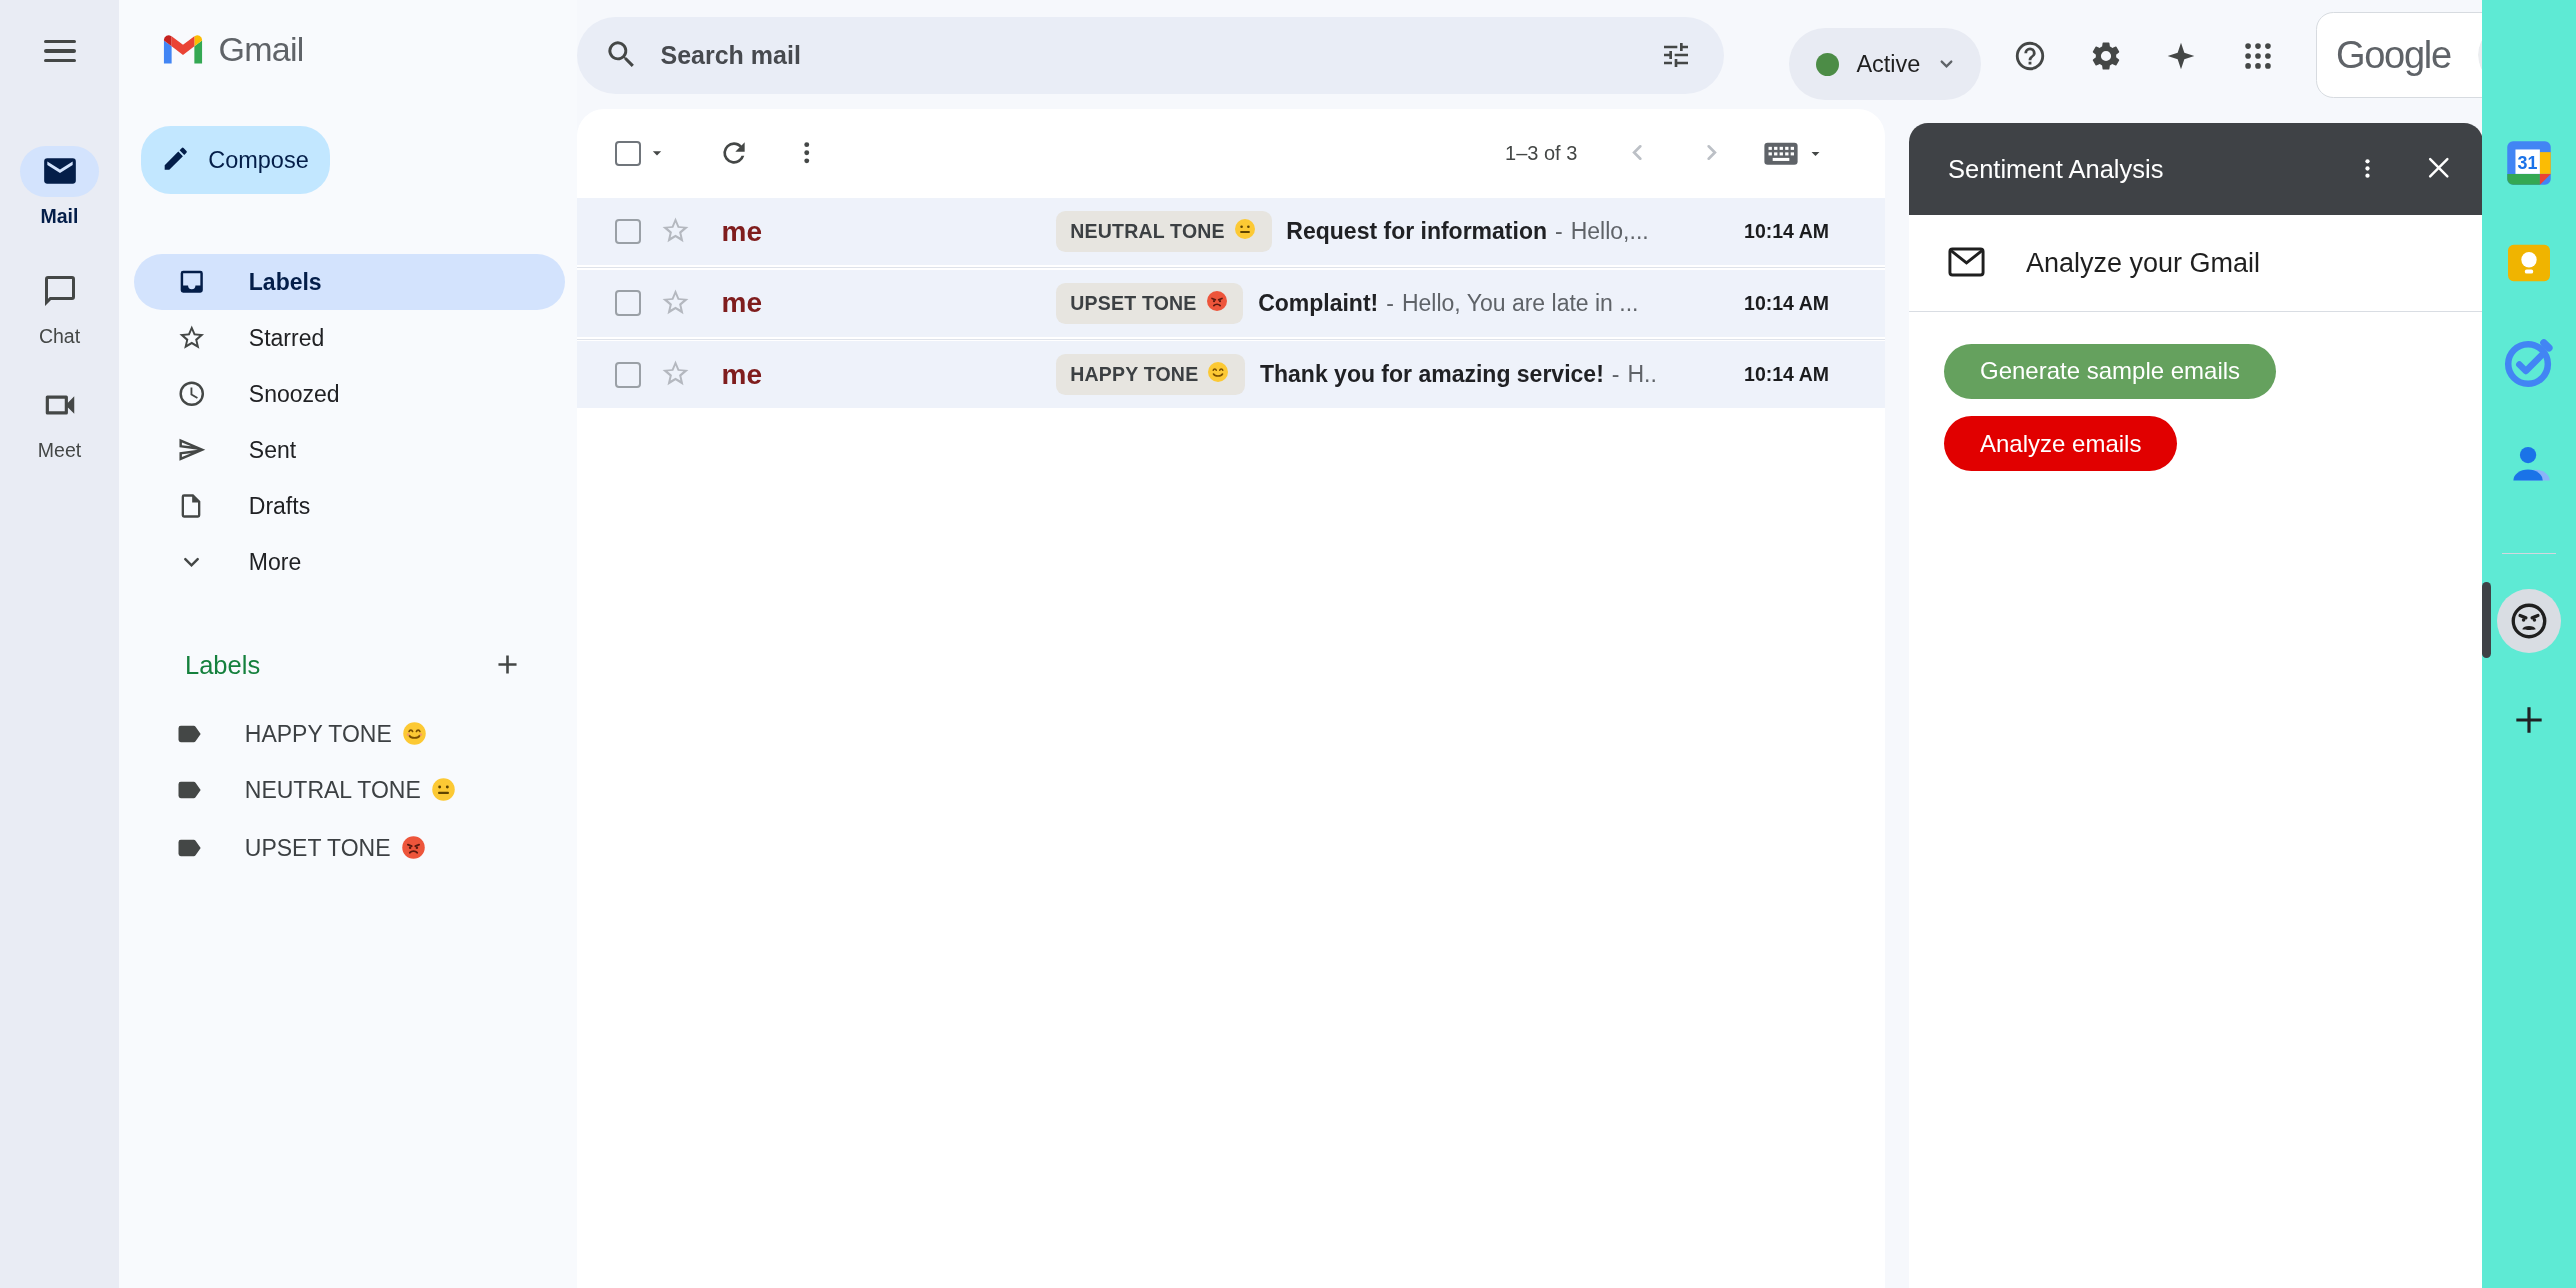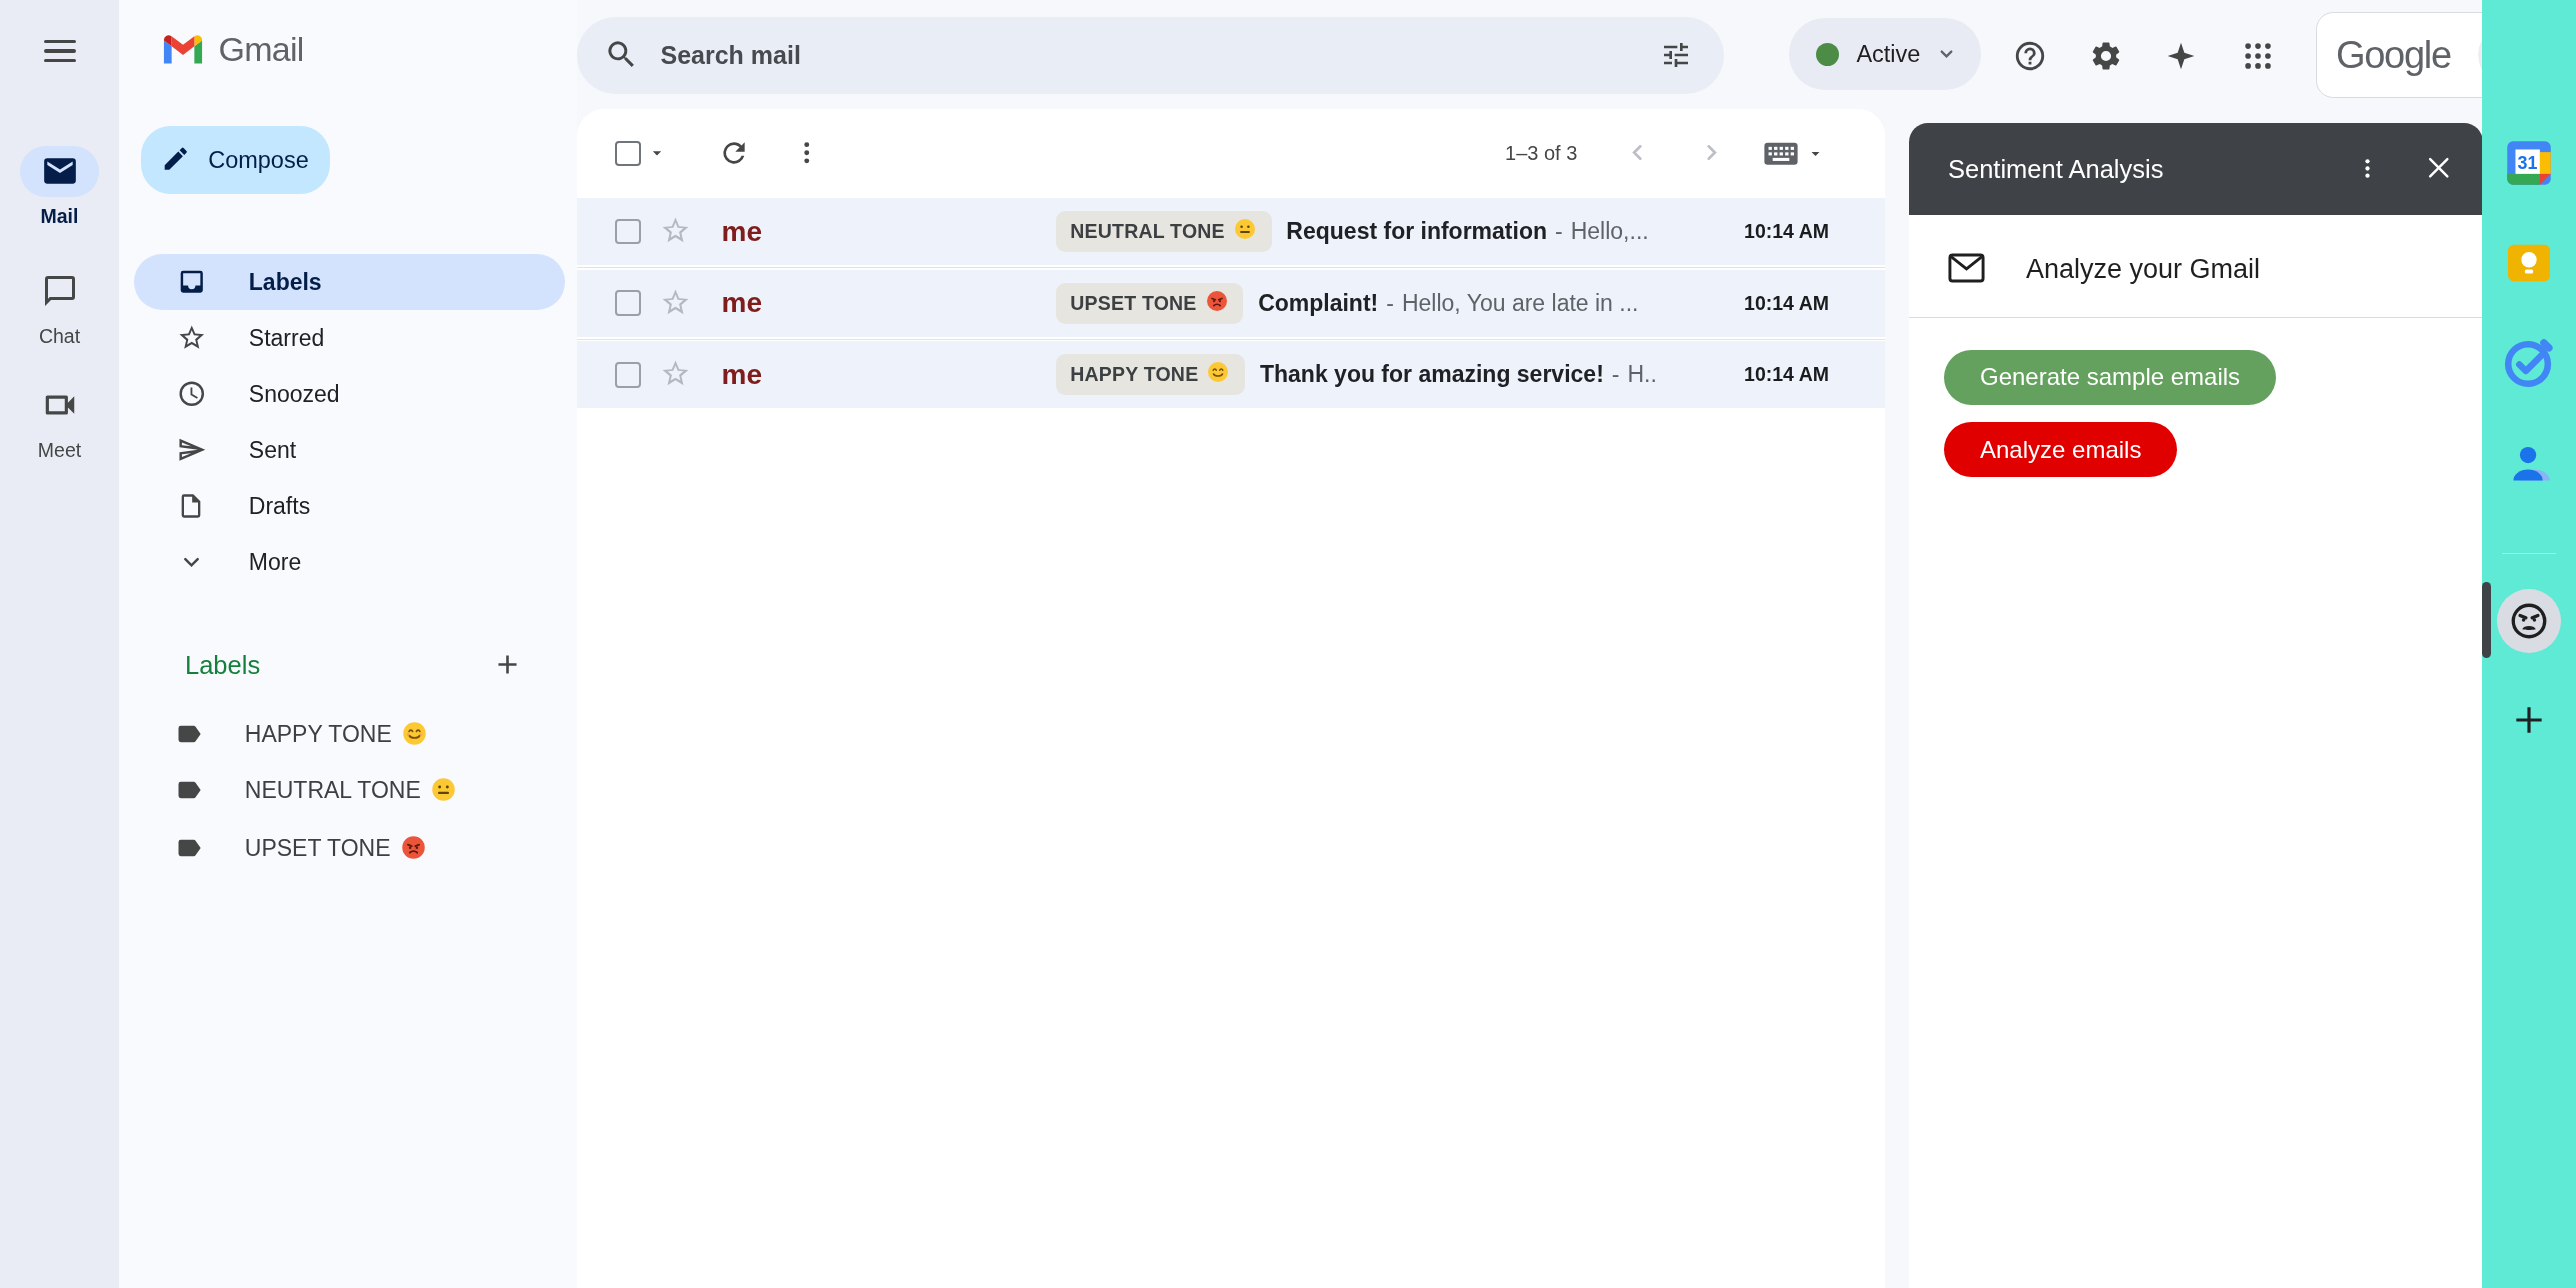--- a/index.html
+++ b/index.html
@@ -34,21 +34,21 @@
   .labels-head .plus { margin-left:auto; margin-right:27px; cursor:pointer; }
   .label-item { position:absolute; left:40px; right:13.4px; height:56px; display:flex; align-items:center; cursor:pointer; }
   .label-item .ic { width:31px; margin-left:14.8px; display:flex; justify-content:center; }
   .label-item .lbl { margin-left:40px; font-size:23px; color:#3c4043; }
   .label-item .emoji-svg { margin-left:9.4px; }
 
   
   .searchbar { position:absolute; left:577px; top:17px; width:1147px; height:77px; background:#e9edf6; border-radius:39px; display:flex; align-items:center; padding:0 32px 0 27px; }
   .searchbar input { flex:1; border:none; outline:none; background:transparent; font-size:25px; color:#202124; margin-left:21.5px; font-family:inherit;font-weight:bold; }
   .searchbar input::placeholder { color:#474a4f; opacity:1; }
-  .status-pill { position:absolute; left:1789px; top:18px; height:72px; border-radius:36px; background:#e8ebf3; display:inline-flex; align-items:center; padding:0 23px 0 27px; cursor:pointer; }
+  .status-pill { position:absolute; left:1789px; top:28px; height:72px; border-radius:36px; background:#e8ebf3; display:inline-flex; align-items:center; padding:0 23px 0 27px; cursor:pointer; }
   .status-dot { width:23px; height:23px; border-radius:50%; background:#4c8c46; }
   .status-lbl { font-size:23.5px; font-weight:500; color:#1f1f1f; margin-left:17.4px; }
   .status-chev { margin-left:14.8px; }
   .hdr-icon { position:absolute; top:38px; width:35px; height:35px; cursor:pointer; display:flex; align-items:center; justify-content:center; }
   .google-box { position:absolute; left:2316px; top:12px; width:235px; height:86px; background:#ffffff; border:1.3px solid #d7dbe0; border-radius:17.4px; display:flex; align-items:center; padding:0 8px 0 19px; cursor:pointer; }
   .google-box .wordmark { font-size:38px; font-weight:500; color:#5f6368; letter-spacing:-1.3px; flex:1; }
   .avatar { width:64px; height:64px; border-radius:50%; overflow:hidden; flex:0 0 auto; }
 
   
   .main-card { position:absolute; left:577px; top:109px; width:1308px; height:1179px; background:#ffffff; border-radius:27px 27px 0 0; }
@@ -73,21 +73,21 @@
   .row-subject { font-weight:700; color:#202124; }
   .row-dash, .row-snippet { color:#5f6368; }
   .row-time { margin-left:16px; margin-right:56px; font-size:19.5px; font-weight:700; color:#1b1c1e; white-space:nowrap; flex:0 0 auto; }
 
   
   .panel { position:absolute; left:1909px; top:123px; width:574px; height:1165px; background:#ffffff; border-radius:19px 19px 0 0; }
   .panel-head { height:92px; background:#3f4246; border-radius:19px 19px 0 0; display:flex; align-items:center; padding:0 29.5px 0 39px; }
   .panel-title { color:#ffffff; font-size:25.5px; font-weight:500; flex:1; }
   .panel-dots { cursor:pointer; padding:0 13.4px; }
   .panel-close { cursor:pointer; margin-left:29.5px; }
-  .panel-sec { height:97px; display:flex; align-items:center; padding-left:38px; border-bottom:1.3px solid #d9dde3;margin-top:6px; }
+  .panel-sec { height:97px; display:flex; align-items:center; padding-left:38px; border-bottom:1.3px solid #d9dde3; }
   .panel-sec .lbl { margin-left:40px; font-size:27px; font-weight:500; color:#1f1f1f; }
   .panel-body { padding:32px 0 0 35px; }
   .pill-btn { display:inline-block; border:none; color:#ffffff; font-size:24px; font-weight:500; font-family:inherit; padding:13.4px 36px; border-radius:31px; cursor:pointer; }
   .btn-generate { margin-bottom:17.4px; }
 
   
   .rail-right { position:absolute; left:2482px; top:0; width:94px; height:100%; background:#5eead4; }
   .rr-icon { position:absolute; left:50%; transform:translateX(-50%); cursor:pointer; }
   .rr-divider { position:absolute; left:20px; top:553px; width:54px; height:1.3px; background:#d3d7de; }
   .rr-active-circle { position:absolute; left:14.8px; top:589px; width:64px; height:64px; border-radius:50%; background:#d9dde3; display:flex; align-items:center; justify-content:center; cursor:pointer; }

